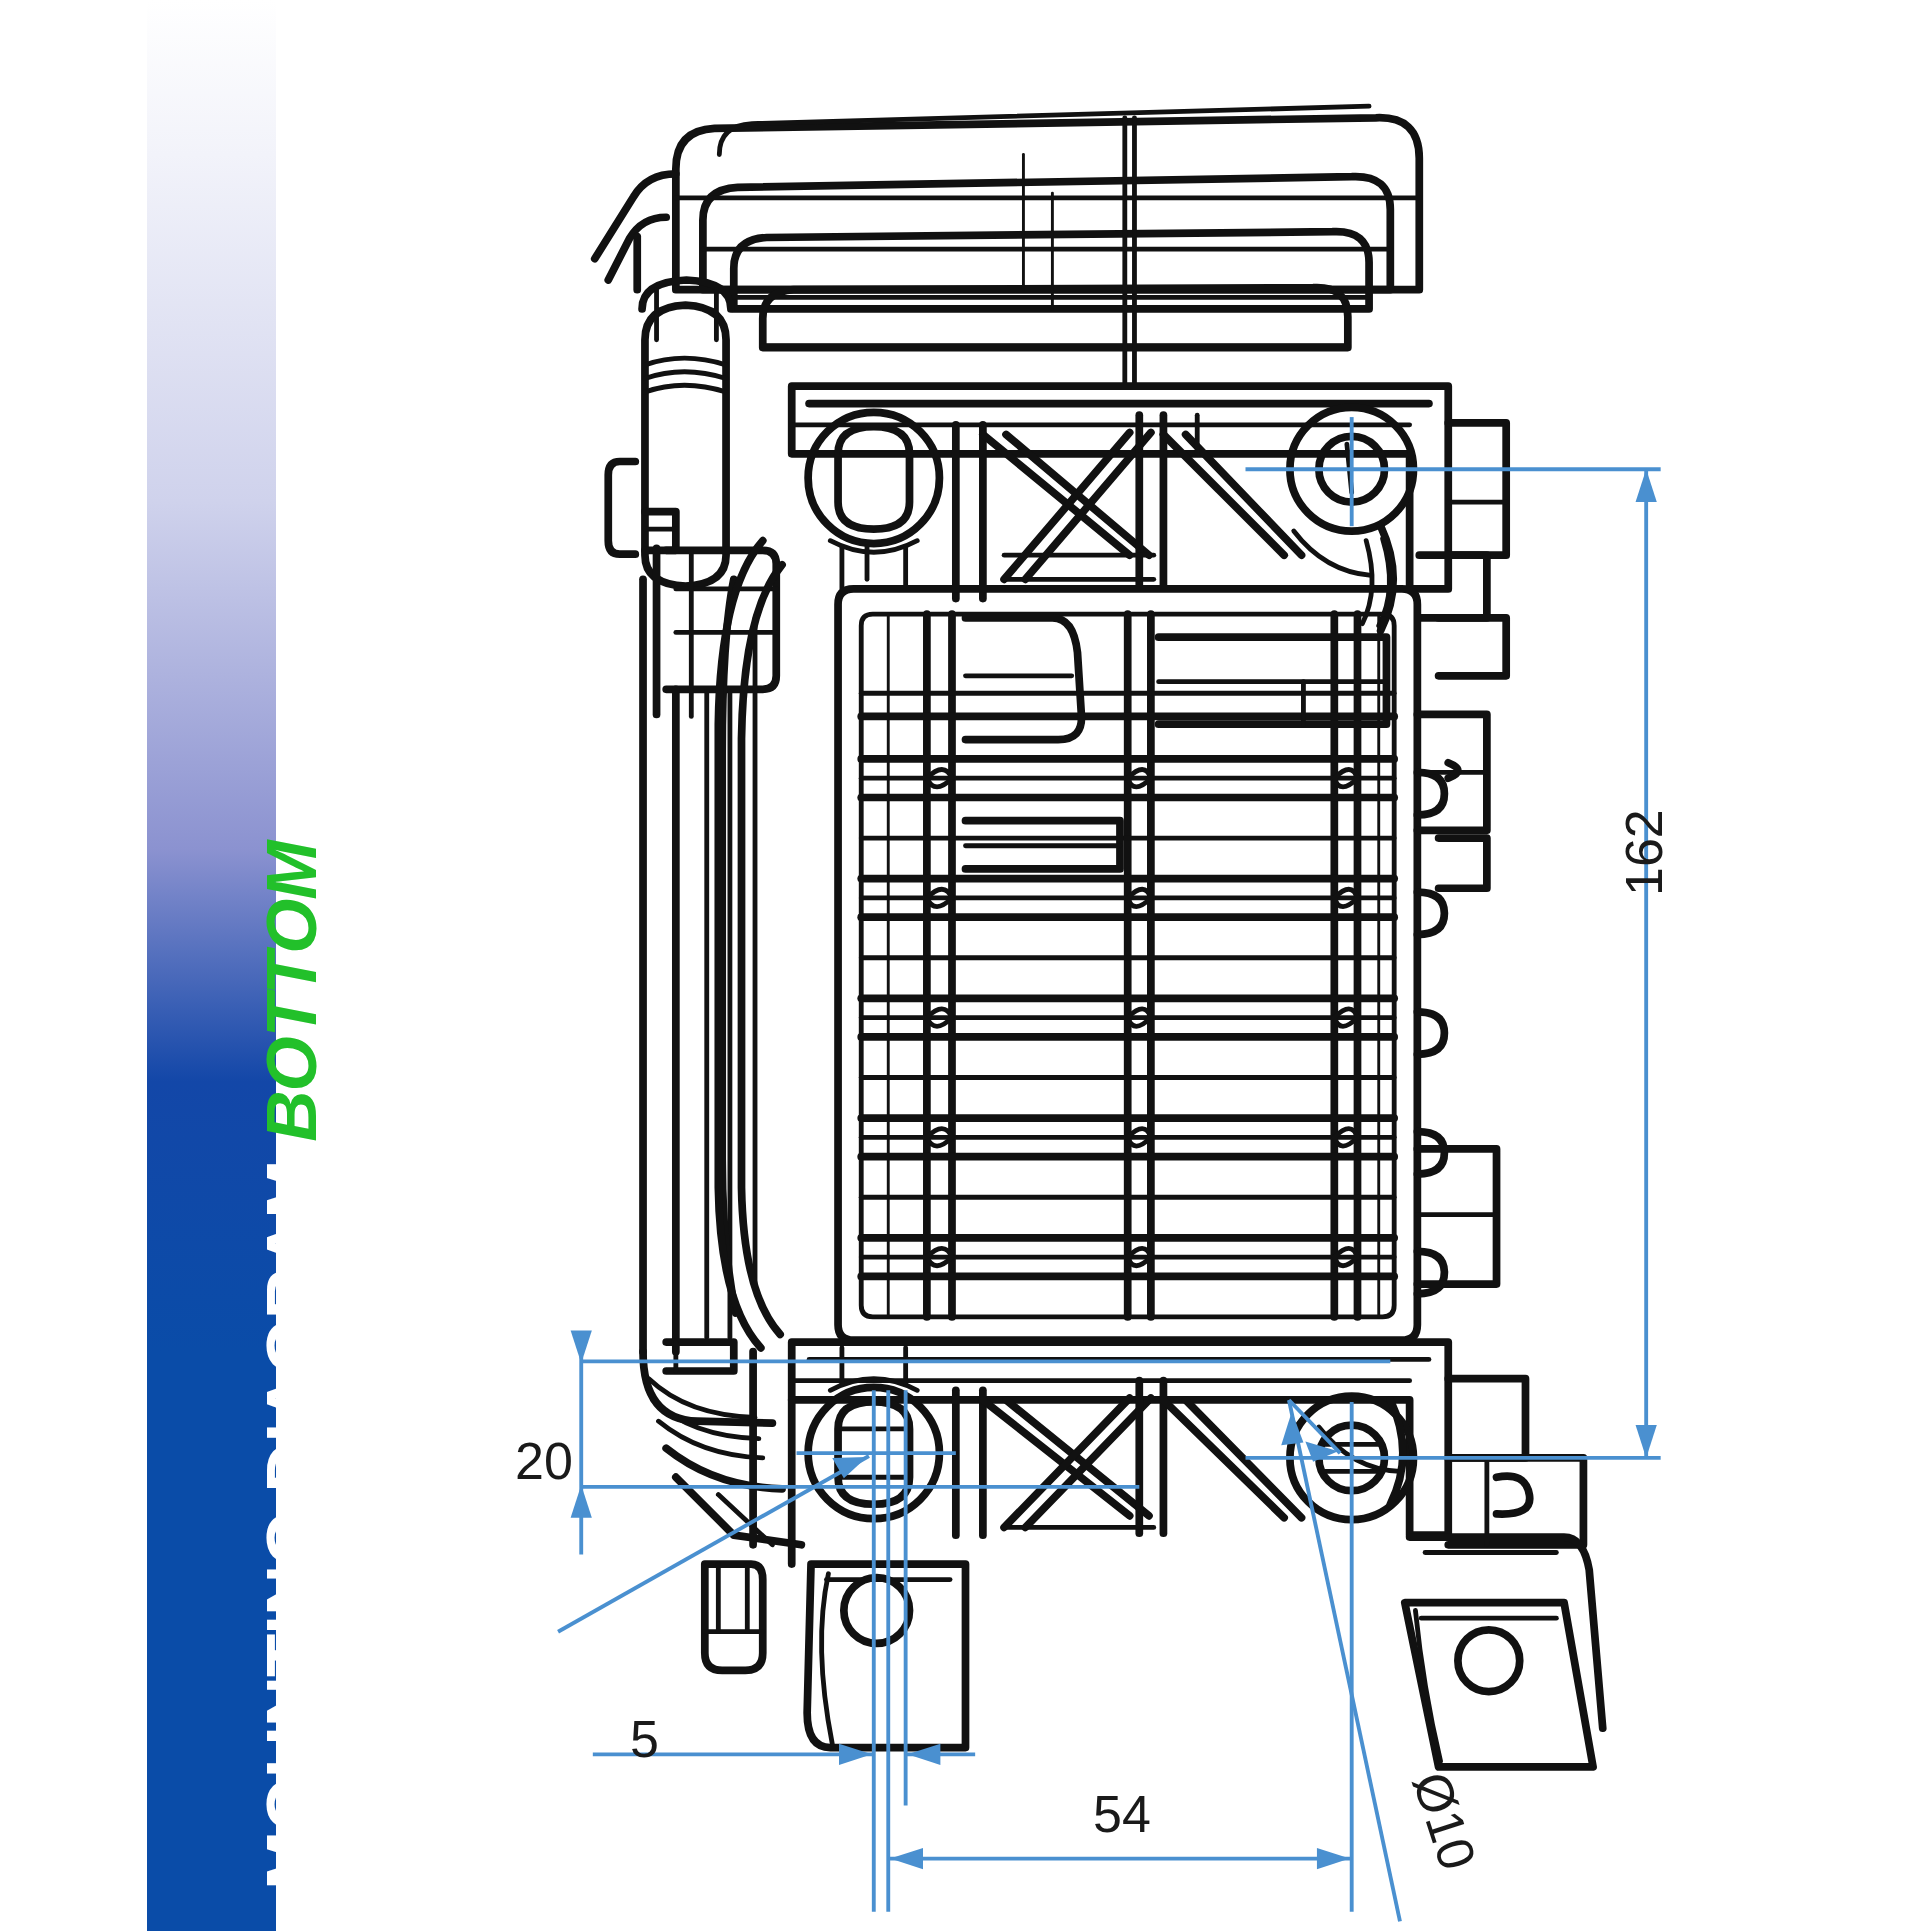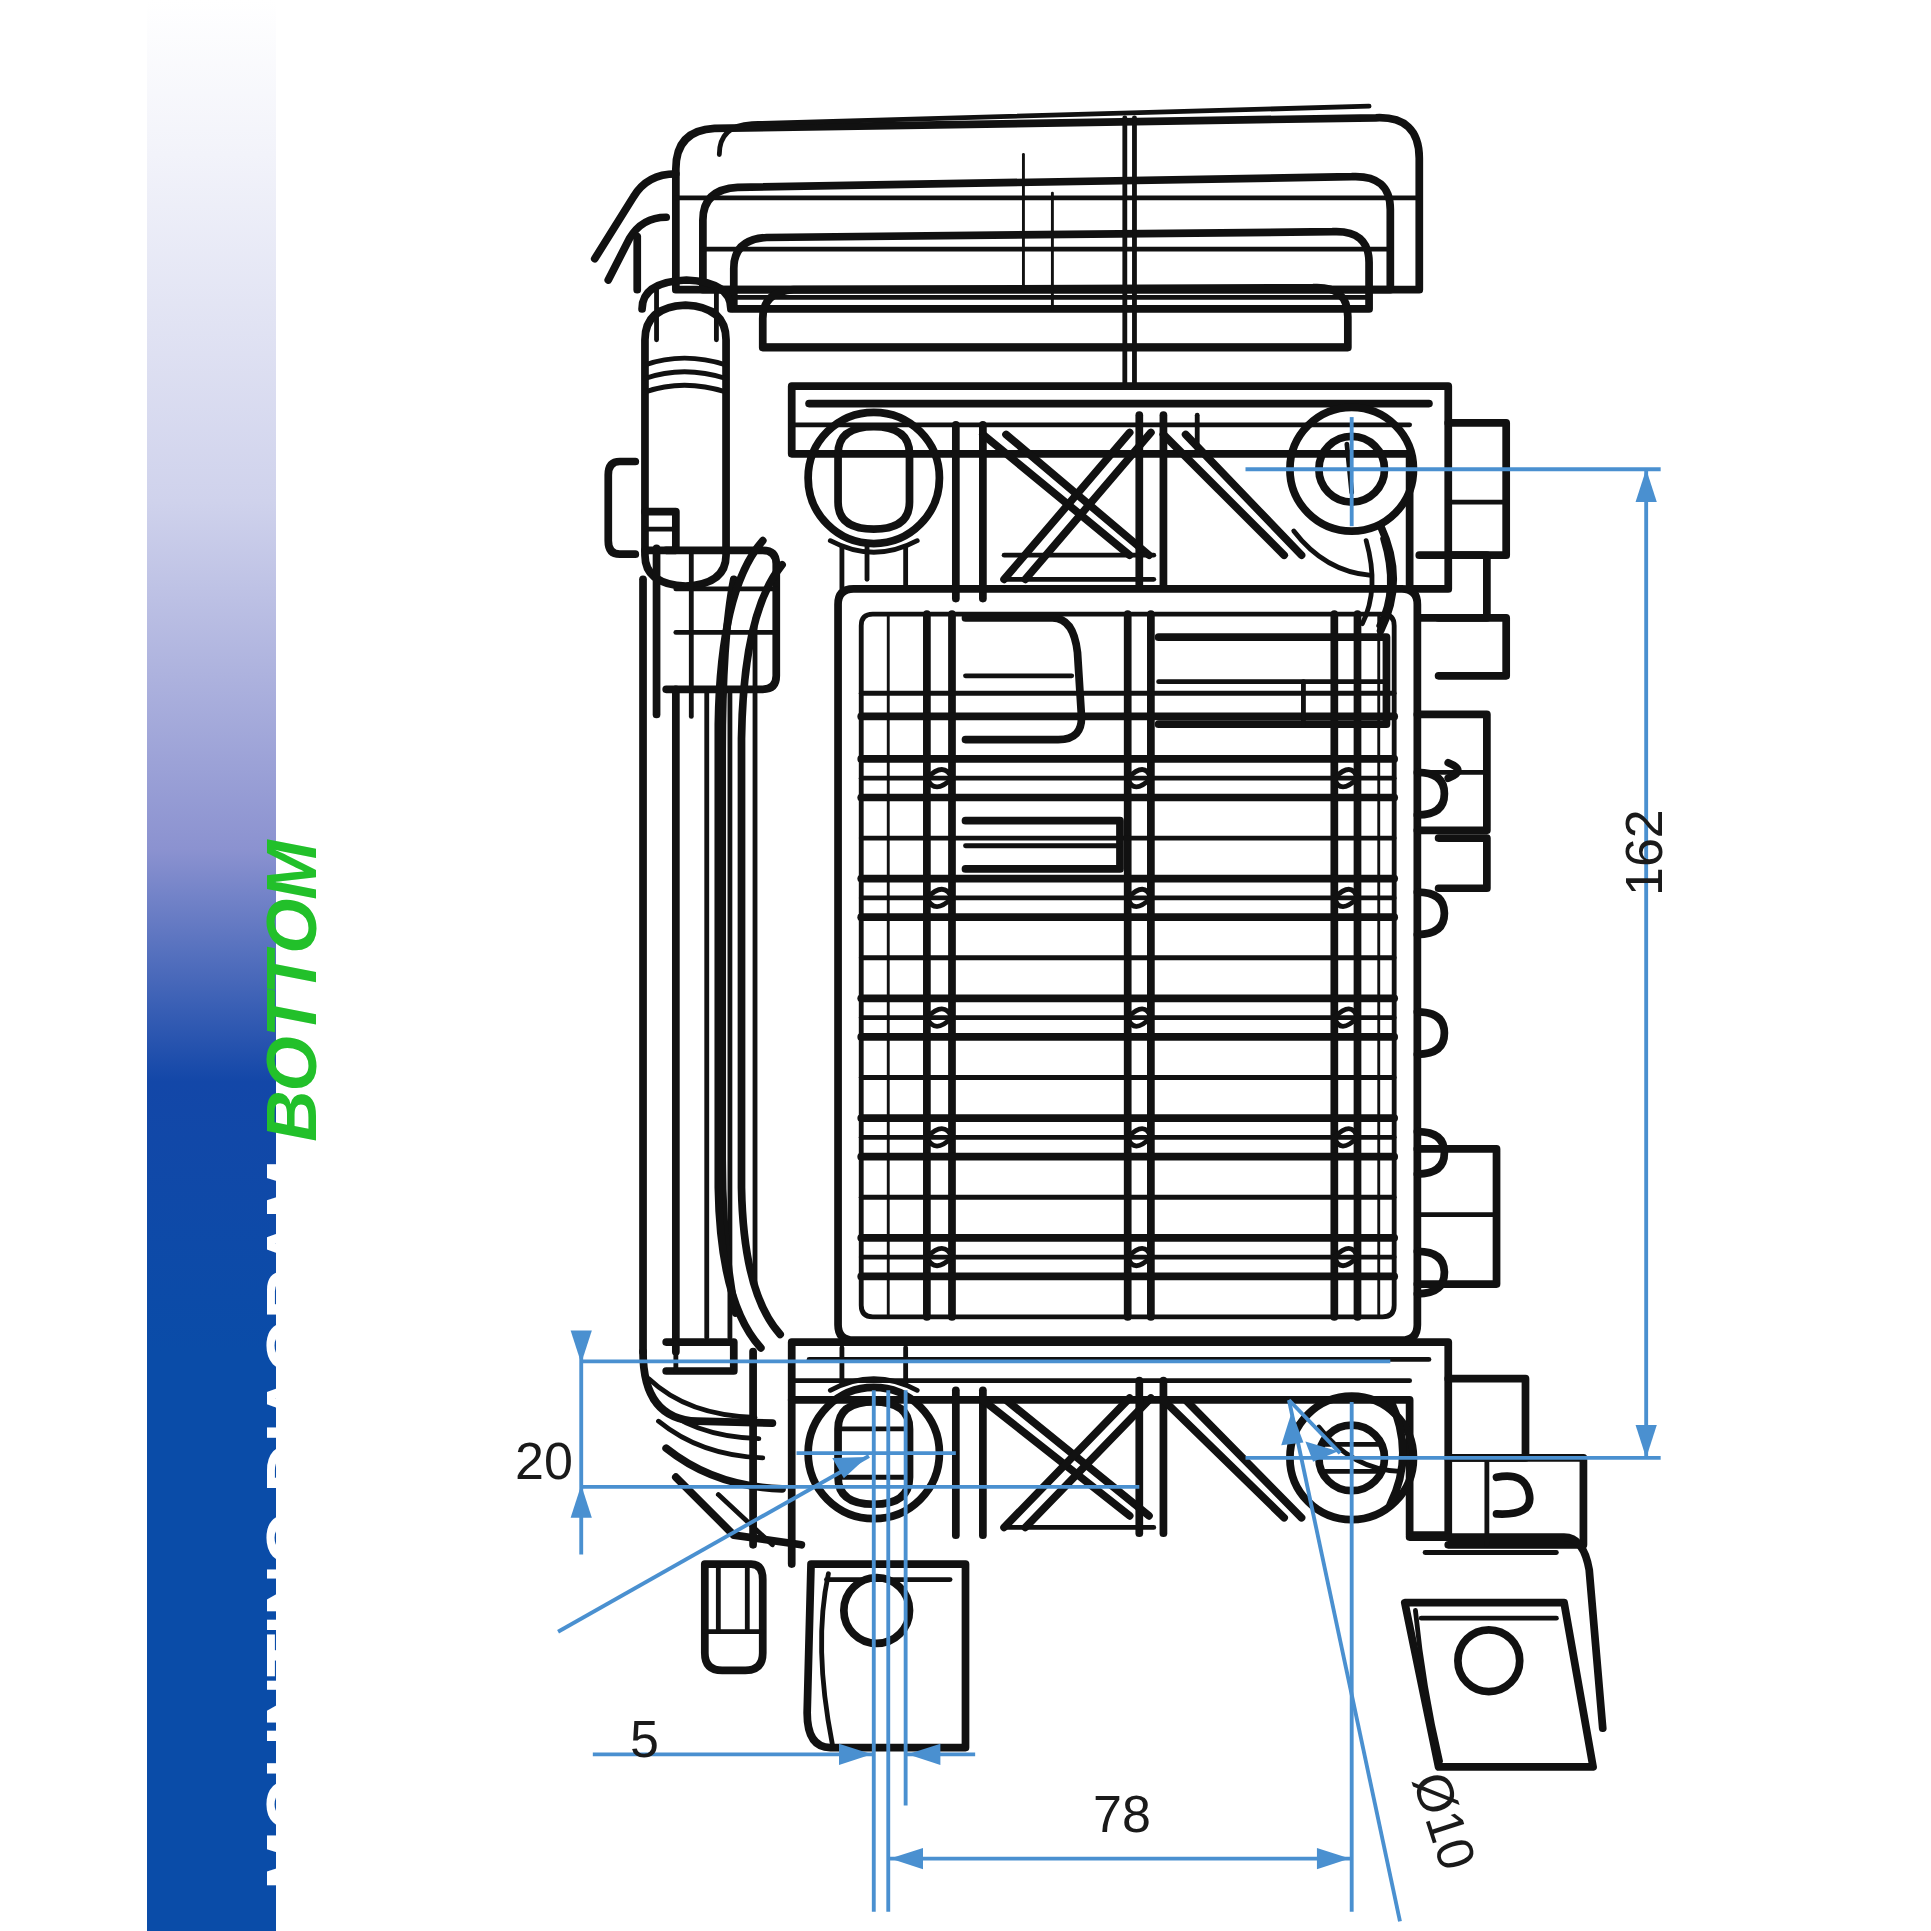--- a/index.html
+++ b/index.html
@@ -366,15 +366,15 @@
       <polygon class="dfill" points="898,1509 862,1510 874,1531"></polygon>
     </g>
 
   </g>
 </svg>
 </div>
 
 <div class="dimtext" id="dim-162">162</div>
 <div class="dimtext" id="dim-10">20</div>
 <div class="dimtext" id="dim-5">5</div>
-<div class="dimtext" id="dim-78">78</div>
+<div class="dimtext" id="dim-78">54</div>
 <div class="dimtext" id="dim-d10">Ø10</div>
 
 
 </body></html>

